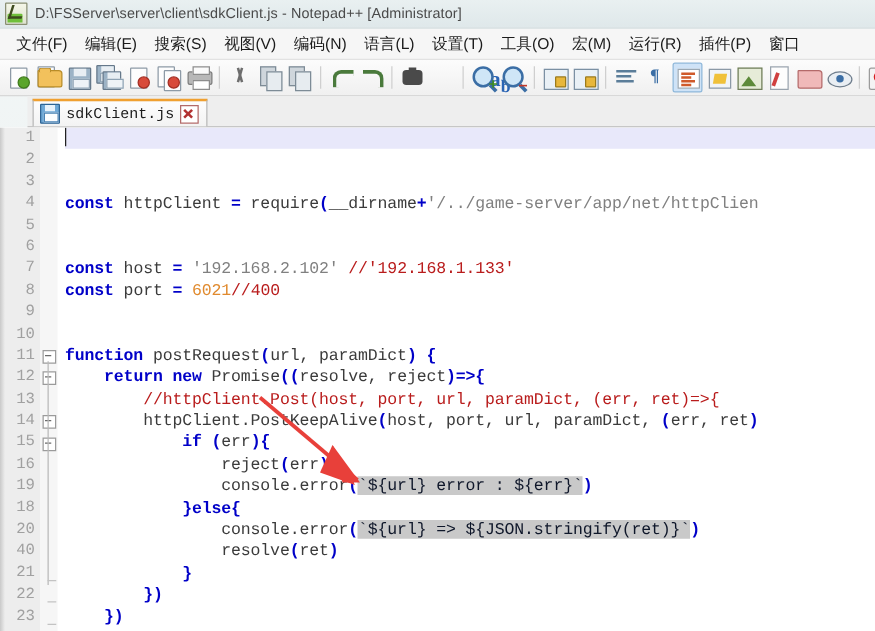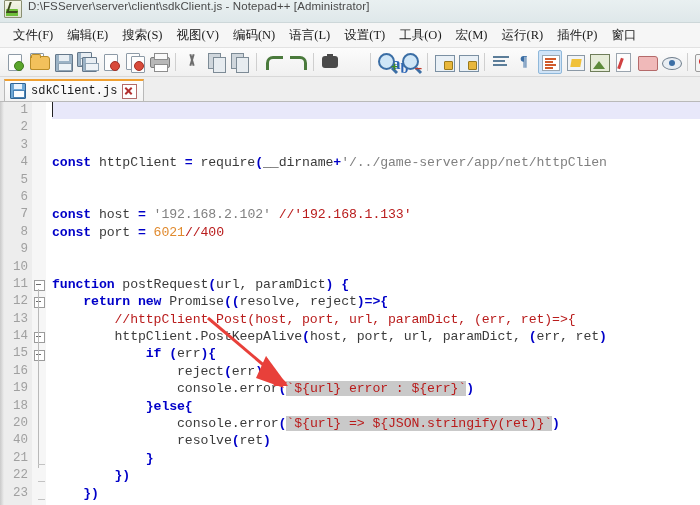--- a/index.html
+++ b/index.html
@@ -6,36 +6,36 @@
   body{
     width:700px;height:505px;overflow:hidden;
     font-family:"Liberation Sans",sans-serif;
     background:#ffffff;
     -webkit-font-smoothing:none;
   }
   #app{width:700px;height:505px;position:relative;display:flex;flex-direction:column;
        background:linear-gradient(#f2f6f6,#eaf0f0);}
 
   
-  .titlebar{height:22px;flex:0 0 22px;display:flex;
+  .titlebar{height:22px;flex:0 0 22px;display:flex;align-items:center;
             background:linear-gradient(#e9f0f1,#dfe8ea);
             border-bottom:1px solid #cdd7d9;padding-left:4px;}
   .npp-icon{width:16px;height:16px;position:relative;flex:0 0 16px;margin-right:6px;
             background:linear-gradient(#f4f6e8,#dfe3cf);border:1px solid #8a8f72;border-radius:1px;}
   .npp-icon:before{content:"";position:absolute;left:1px;bottom:1px;width:12px;height:7px;
             background:#6fbf3a;border-radius:1px 1px 0 0;}
   .npp-icon:after{content:"";position:absolute;left:3px;top:1px;width:9px;height:9px;
             border-left:2px solid #3d4a1e;border-bottom:2px solid #3d4a1e;transform:skewX(-18deg);}
   .title-text{font-size:11.5px;color:#4a4a4a;letter-spacing:.1px;white-space:nowrap;}
 
   
   .menubar{height:24px;flex:0 0 24px;display:flex;align-items:center;
            background:#f6f6f6;border-bottom:1px solid #e2e2e2;padding-left:6px;overflow:hidden;}
   .menu-item{font-size:12.5px;color:#1b1b1b;padding:2px 7px;white-space:nowrap;
-             font-family:Liberation Serif, serif;}
+             font-family:Liberation Sans, sans-serif;}
 
   
   .toolbar{height:28px;flex:0 0 28px;display:flex;align-items:center;
            background:linear-gradient(#fcfcfc,#f0f0f0);border-bottom:1px solid #d8d8d8;
            padding-left:3px;overflow:hidden;}
   .tb{width:22px;height:22px;margin:0 1px;position:relative;flex:0 0 22px;
       display:inline-block;border-radius:2px;}
   .tb.sel{background:#cfe3f7;border:1px solid #8fb8da;}
   .tb-sep{width:1px;height:18px;background:#cfcfcf;margin:0 4px;flex:0 0 1px;}
 
@@ -111,21 +111,21 @@
   .eye{position:absolute;left:2px;top:6px;width:18px;height:11px;background:#e9eef3;
       border:1px solid #6e7d8c;border-radius:50%;}
   .eye:after{content:"";position:absolute;left:6px;top:2px;width:6px;height:6px;border-radius:50%;
       background:#3b6ea5;}
   .btnbox{position:absolute;left:2px;top:3px;width:17px;height:16px;background:#f4f4f4;
       border:1px solid #9b9b9b;border-radius:2px;}
   .rec{position:absolute;left:6px;top:6px;width:9px;height:9px;border-radius:50%;background:#d32020;}
 
   
   .tabbar{height:24px;flex:0 0 24px;display:flex;align-items:flex-end;
-          background:#eeeeee;border-bottom:1px solid #b9b9b9;padding-left:4px;}
+          background:#eeeeee;border-bottom:1px solid #b9b9b9;padding-left:4px;margin-left:22px;}
   .tab{height:22px;display:flex;align-items:center;padding:0 6px 0 5px;
        background:linear-gradient(#fdfdfd,#f3f3f3);border:1px solid #b9b9b9;border-bottom:none;
        border-top:2px solid #f0a030;box-sizing:border-box;}
   .tab-dsk{width:14px;height:14px;margin-right:5px;background:#6fa8d6;border:1px solid #2f6494;
        border-radius:1px;position:relative;flex:0 0 14px;}
   .tab-dsk:before{content:"";position:absolute;left:3px;top:0;width:8px;height:5px;background:#e8f2fb;}
   .tab-dsk:after{content:"";position:absolute;left:2px;bottom:0;width:10px;height:6px;background:#fbfdff;
        border:1px solid #4a82b4;}
   .tab-label{font-size:12px;color:#1b1b1b;font-family:"Liberation Mono","DejaVu Sans Mono",monospace;}
   .tab-close{width:13px;height:13px;margin-left:5px;background:#fff;border:1px solid #b26a6a;
@@ -150,21 +150,21 @@
   .code{flex:1 1 auto;position:relative;padding-left:6px;overflow:hidden;white-space:pre;}
   .line{height:17.4px;line-height:17.4px;font-size:13.2px;white-space:pre;
         font-family:Liberation Mono, monospace;letter-spacing:-0.1px;}
   .line.hl{background:#e8e8fa;}
   .kw{color:#0000c8;font-weight:bold;}
   .op{color:#0000c8;font-weight:bold;}
   .id{color:#3b3b3b;}
   .str{color:#808080;}
   .num{color:#e08a2e;}
   .cmt{color:#b91c1c;}
-  .tmpl{color:#b91c1c;background:#c9c9c9;}
+  .tmpl{color:#0f172a;background:#c9c9c9;}
   .pln{color:#3b3b3b;}
 
   
   .caret{position:absolute;left:6px;top:0;width:1px;height:15px;background:#222;}
 
   
   .redarrow{position:absolute;left:196px;top:214px;width:96px;height:72px;pointer-events:none;}
 </style>
 </head>
 <body>

